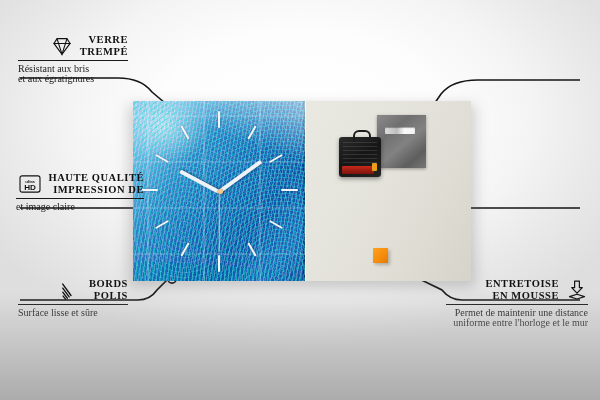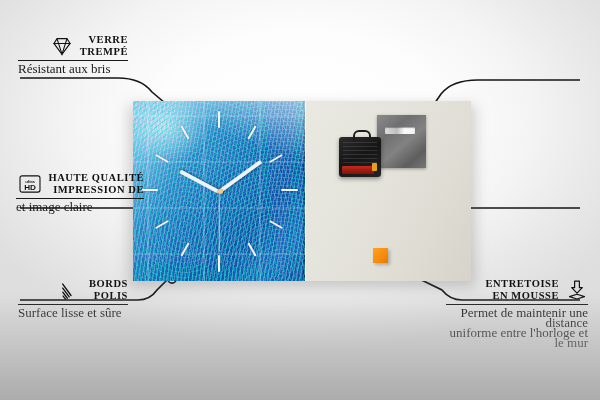--- a/index.html
+++ b/index.html
@@ -104,21 +104,21 @@
 
   
   .callout{position:absolute;}
   .ctitle{display:flex;align-items:center;gap:7px;}
   .ctxt{font-weight:bold;font-size:10.5px;letter-spacing:.55px;color:#111;line-height:11.5px;text-transform:uppercase;}
   .left .ctitle{justify-content:flex-end;}
   .left .ctxt{text-align:right;}
   .right .ctitle{justify-content:flex-start;}
   .right .ctxt{text-align:left;}
   .rule{height:1px;background:#1a1a1a;margin:3px 0 3px;}
-  .csub{font-size:13px;line-height:10px;color:#1b1b1b;}
+  .csub{font-size:10px;line-height:10px;color:#1b1b1b;}
   .left .csub{text-align:left;}
   .right .csub{text-align:left;}
   .ico{width:22px;height:22px;flex:0 0 22px;display:block;}
   svg.lines{position:absolute;left:0;top:0;width:600px;height:400px;pointer-events:none;}
 </style>
 </head>
 <body>
 
 <div id="stage">
 
@@ -194,20 +194,21 @@
         <path d="M6.6 4l1.6 5.2M17.4 4l-1.6 5.2M8.2 9.2L12 21l3.8-11.8"></path>
       </svg>
       <div class="ctxt">
         <div>VERRE</div>
         <div>TREMPÉ</div>
       </div>
     </div>
     <div class="rule"></div>
     <div class="csub">
       <div>Résistant aux bris</div>
+      <div>et aux égratignures</div>
     </div>
   </div>
 
   <div class="callout left" style="left:16px;top:172px;width:128px;">
     <div class="ctitle">
       <svg class="ico" viewBox="0 0 26 24">
         <rect x="1.2" y="2.4" width="23.6" height="19.2" rx="2.4" fill="none" stroke="#111" stroke-width="1.3"></rect>
         <text x="13" y="10.4" font-family="Liberation Sans, sans-serif" font-size="5.2" font-weight="bold" fill="#111" text-anchor="middle">ultra</text>
         <text x="13" y="19" font-family="Liberation Sans, sans-serif" font-size="9.6" font-weight="bold" fill="#111" text-anchor="middle">HD</text>
       </svg>

